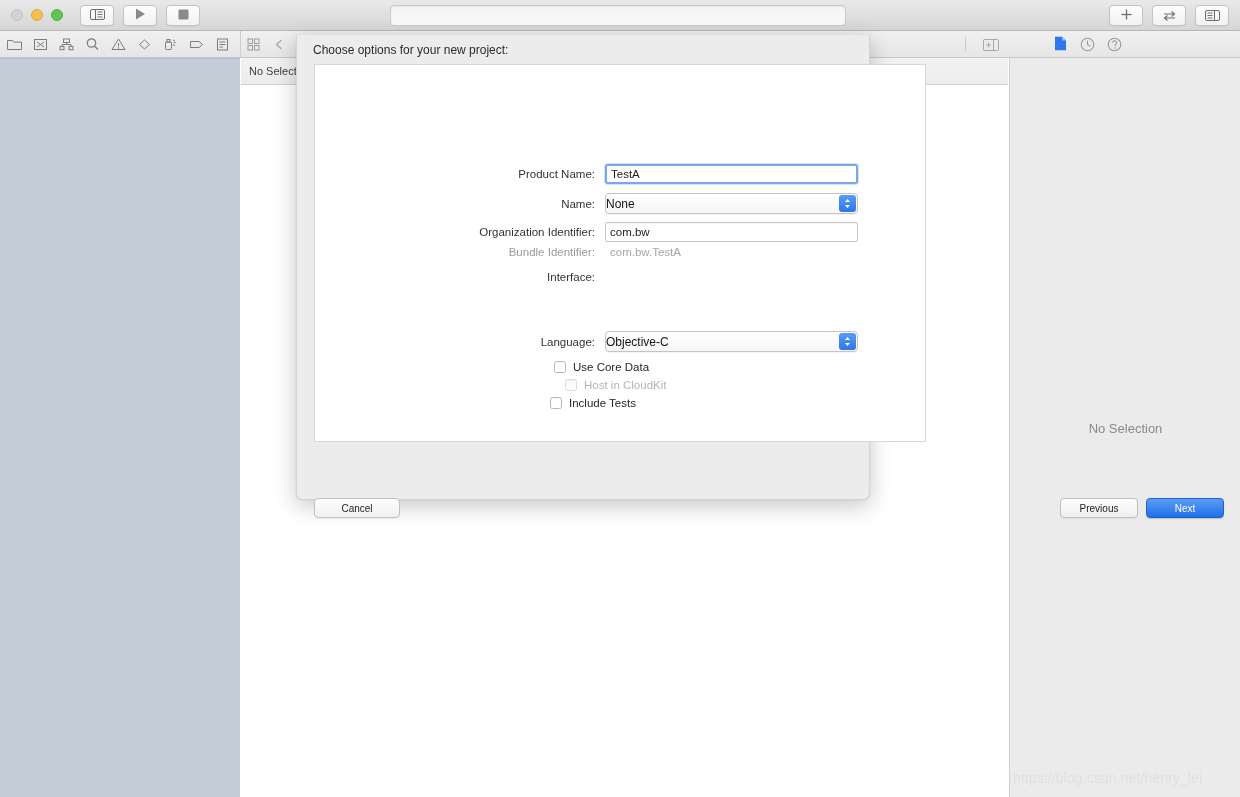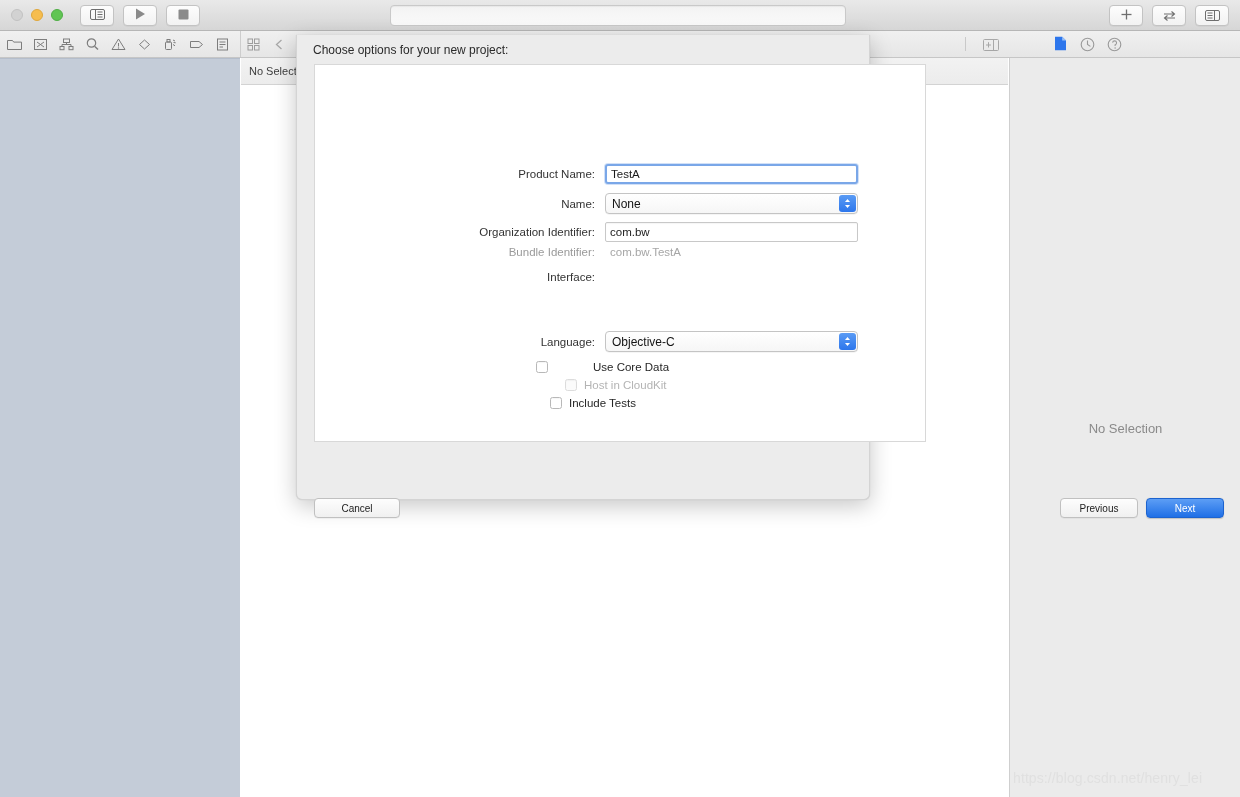--- a/index.html
+++ b/index.html
@@ -183,21 +183,20 @@
   }
 
   .popup {
     position: relative;
     width: 253px; height: 21px;
     background: linear-gradient(to bottom, #ffffff, #f6f6f6);
     border: 1px solid #c4c4c4;
     border-radius: 4px;
     font-size: 12px; color: #141414;
     display: flex; align-items: center;
-    padding-left: 6px;
     box-shadow: 0 0.5px 0.5px rgba(0,0,0,0.08);
   }
   .popup .stepper {
     position: absolute; right: 1px; top: 1px;
     width: 17px; height: 17px;
     background: linear-gradient(to bottom, #5a9bf4, #2d76ec);
     border-radius: 3px;
     display: flex; align-items: center; justify-content: center;
   }
 
@@ -491,21 +490,21 @@
             <span>Objective-C</span>
             <span class="stepper">
               <svg width="9" height="13" viewBox="0 0 9 13">
                 <path d="M4.5 2 L7 5 H2 Z" fill="#ffffff"></path>
                 <path d="M4.5 11 L7 8 H2 Z" fill="#ffffff"></path>
               </svg>
             </span>
           </div>
         </div>
 
-        <div class="cbrow" style="left:221px; top:296px;gap:38px;">
+        <div class="cbrow" style="left:239px; top:296px;">
           <div class="checkbox"></div>
           <div class="cb-label">Use Core Data</div>
         </div>
 
         <div class="cbrow" style="left:250px; top:314px;">
           <div class="checkbox disabled"></div>
           <div class="cb-label dim">Host in CloudKit</div>
         </div>
 
         <div class="cbrow" style="left:235px; top:332px;">

